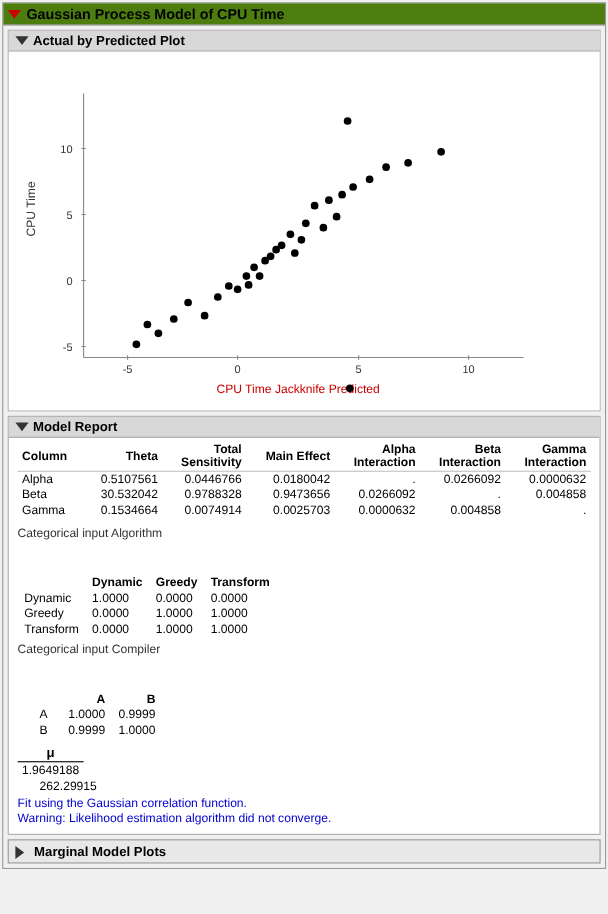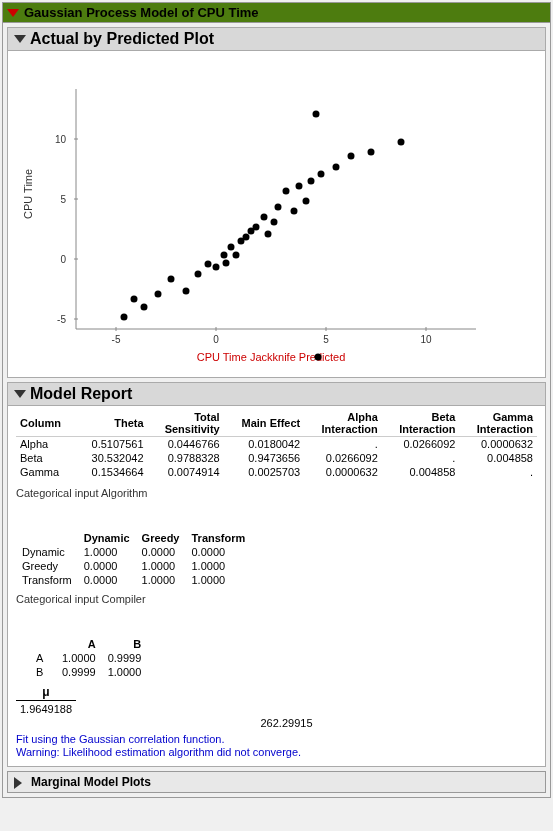--- a/index.html
+++ b/index.html
@@ -41,21 +41,21 @@
     .inner-panel {
       background: white;
       border: 1px solid #aaa;
       margin: 4px;
     }
     .inner-panel-header {
       background: #d8d8d8;
       border-bottom: 1px solid #aaa;
       padding: 2px 6px;
       font-weight: bold;
-      font-size: 16px;
+      font-size: 12px;
       display: flex;
       align-items: center;
     }
     .chart-area {
       background: white;
       padding: 8px 8px 8px 8px;
       position: relative;
     }
     svg.scatter { display: block; }
     .model-report {
@@ -121,21 +121,20 @@
     .stat-col .stat-value {
       font-size: 11px;
     }
     .loglik-label {
       font-weight: bold;
       font-size: 11px;
       margin: 4px 0 0 0;
     }
     .loglik-value {
       font-size: 11px;
-      text-align: center;
       margin-left: 20px;
     }
     .fit-note {
       font-size: 11px;
       color: #0000cc;
       margin: 4px 0 1px 0;
     }
     .warn-note {
       font-size: 11px;
       color: #0000cc;

